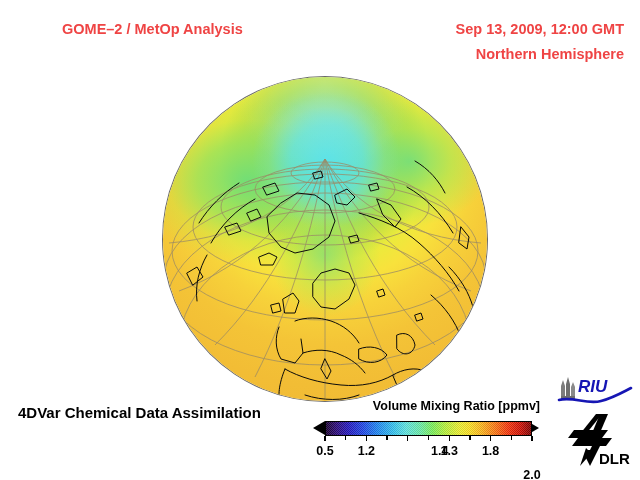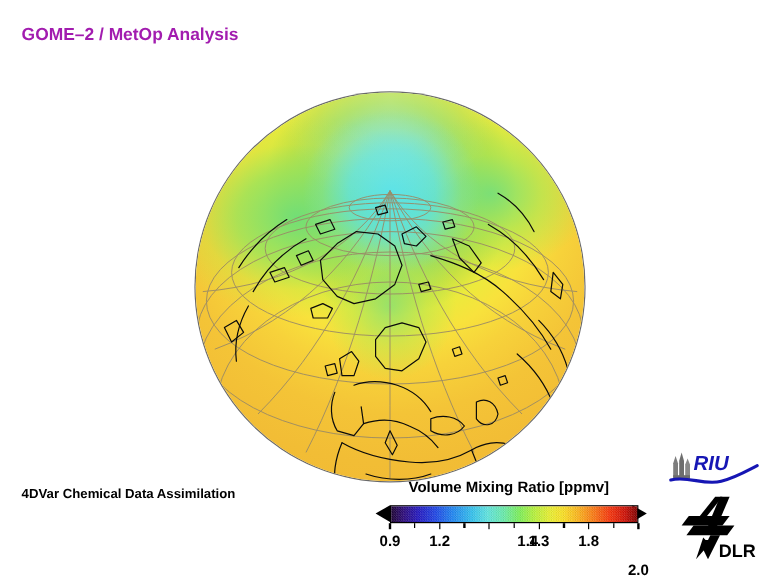--- a/index.html
+++ b/index.html
@@ -6,21 +6,21 @@
   body{
     width:640px;height:480px;background:#ffffff;overflow:hidden;
     font-family:"Liberation Sans",sans-serif;
     -webkit-font-smoothing:antialiased;
   }
   .page{position:relative;width:640px;height:480px;}
 
   
   .hdr-left{position:absolute;left:18px;top:17px;}
   .hdr-right{position:absolute;right:16px;top:17px;text-align:right;}
-  .hdr-line{font-size:14.5px;font-weight:bold;color:#a21caf;line-height:25px;white-space:nowrap;}
+  .hdr-line{font-size:14.5px;font-weight:bold;color:#ef4444;line-height:25px;white-space:nowrap;margin-left:44px;}
   .sub{font-size:10px;vertical-align:-3px;}
 
   
   .globe-wrap{position:absolute;left:163px;top:77px;width:324px;height:324px;}
   .globe{position:absolute;inset:0;border-radius:50%;overflow:hidden;
          box-shadow:0 0 0 1px #6a6a6a;}
   .layer{position:absolute;inset:0;}
 
   
   .base{
@@ -61,25 +61,25 @@
        rgba(0,0,0,0) 86%, rgba(90,70,10,.18) 96%, rgba(70,55,8,.34) 100%);
   }
   .sheen{
     background:radial-gradient(circle at 50% 2%,
        rgba(255,255,255,.22) 0%, rgba(255,255,255,0) 26%);
   }
   .globe svg{position:absolute;inset:0;width:100%;height:100%;}
 
   
   .foot{position:absolute;left:18px;top:400px;}
-  .foot div{font-size:11px;font-weight:bold;color:#000;line-height:25px;white-space:nowrap;}
+  .foot div{font-size:15px;font-weight:bold;color:#000;line-height:25px;white-space:nowrap;}
 
   
   .cb{position:absolute;left:306px;top:399px;width:240px;}
-  .cb-title{font-size:12.5px;font-weight:bold;color:#000;text-align:center;
+  .cb-title{font-size:12.5px;font-weight:bold;color:#000;text-align:right;
             width:232px;margin-left:2px;white-space:nowrap;}
   .cb-row{position:relative;height:22px;margin-top:6px;}
   .cb-bar{position:absolute;left:19px;top:2px;width:207px;height:15px;
           border:1.4px solid #000;box-sizing:border-box;}
   .cb-grad{position:absolute;inset:0;
     background:linear-gradient(to right,
       #1a0030 0%, #2c0a7a 5%, #2418c0 11%, #1f46e6 18%,
       #1f86f2 25%, #35c3ee 33%, #5fe4e0 39%,
       #6aeca8 46%, #7cf05a 52%, #b6f23c 58%,
       #ecef30 65%, #fbe024 70%, #fcb41c 76%,
@@ -108,20 +108,22 @@
 </head>
 <body>
 
 <div class="page">
 
   <div class="hdr-left">
     <div class="hdr-line">GOME–2 / MetOp Analysis</div>
   </div>
 
   <div class="hdr-right">
+    <div class="hdr-line">Sep 13, 2009, 12:00 GMT</div>
+    <div class="hdr-line">Northern Hemisphere</div>
   </div>
 
   <div class="globe-wrap">
     <div class="globe">
       <div class="layer base"></div>
       <div class="layer tongue-l"></div>
       <div class="layer tongue-r"></div>
       <div class="layer tongue-b"></div>
       <div class="layer core"></div>
       <div class="layer sheen"></div>
@@ -237,21 +239,21 @@
           <div class="tick" style="left: 82.1px;"></div>
           <div class="tick" style="left: 102.8px; height: 4px;"></div>
           <div class="tick" style="left: 123.5px;"></div>
           <div class="tick" style="left: 144.2px; height: 4px;"></div>
           <div class="tick" style="left: 164.9px;"></div>
           <div class="tick" style="left: 185.6px; height: 4px;"></div>
           <div class="tick" style="left: 206.3px;"></div>
         </div>
     </div>
     <div class="cb-labels" id="cb-labels">
-        <div class="cb-lab" style="left: 19px;">0.9</div>
+        <div class="cb-lab" style="left: 19px;">0.5</div>
         <div class="cb-lab" style="left: 60.4px;">1.2</div>
         <div class="cb-lab" style="left: 101.8px; margin-left: 32px;">1.4</div>
         <div class="cb-lab" style="left: 143.2px;">1.3</div>
         <div class="cb-lab" style="left: 184.6px;">1.8</div>
         <div class="cb-lab" style="left: 226px; margin-top: 24px;">2.0</div>
       </div>
   </div>
 
   <div class="riu">
     <svg viewBox="0 0 76 32">

